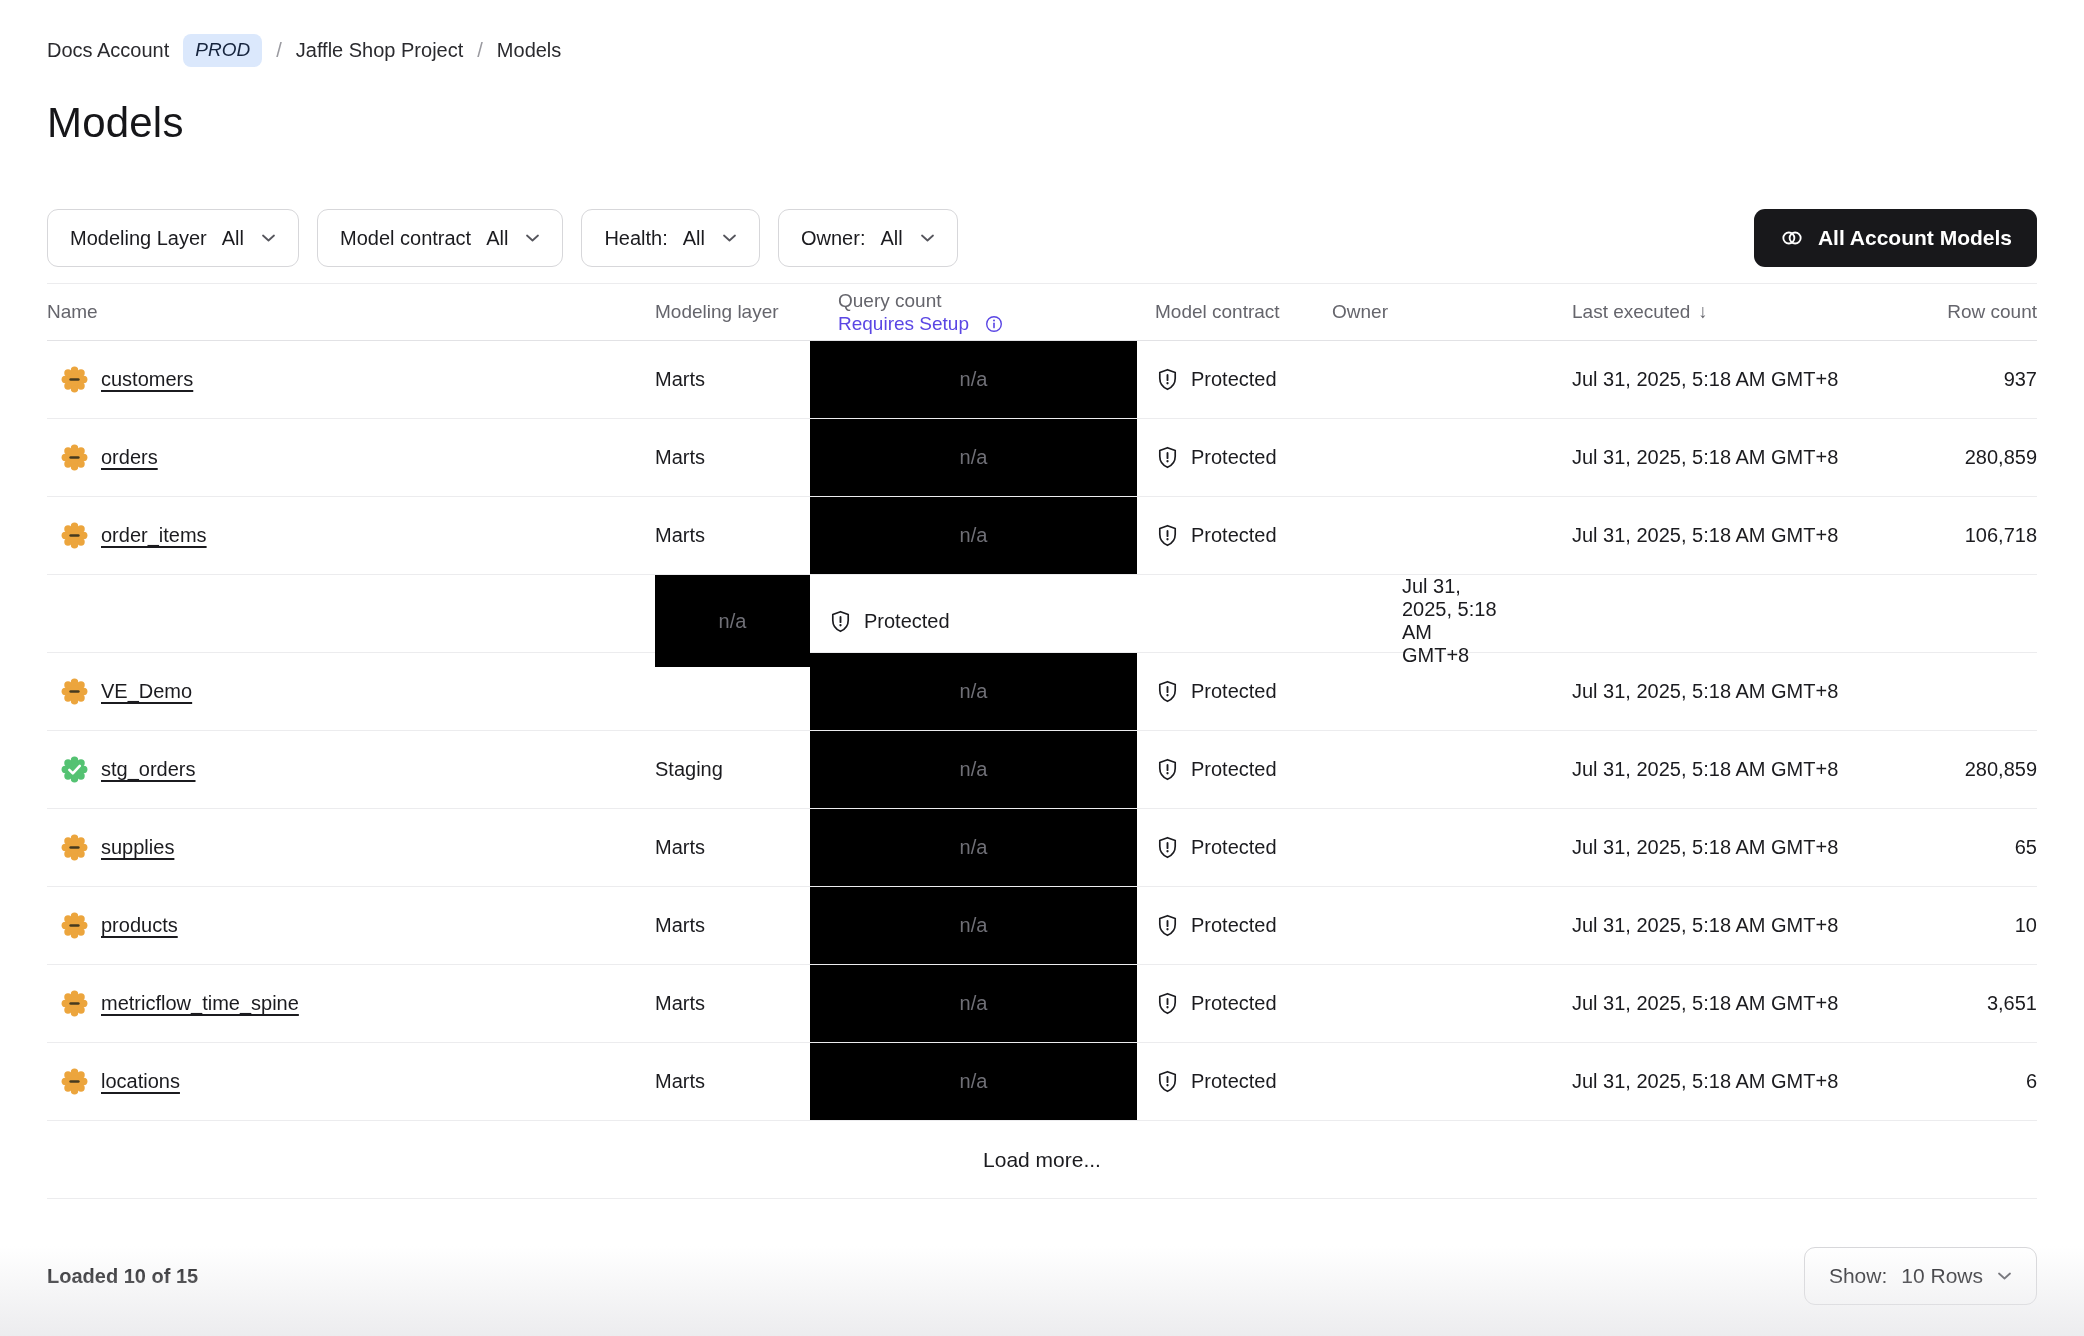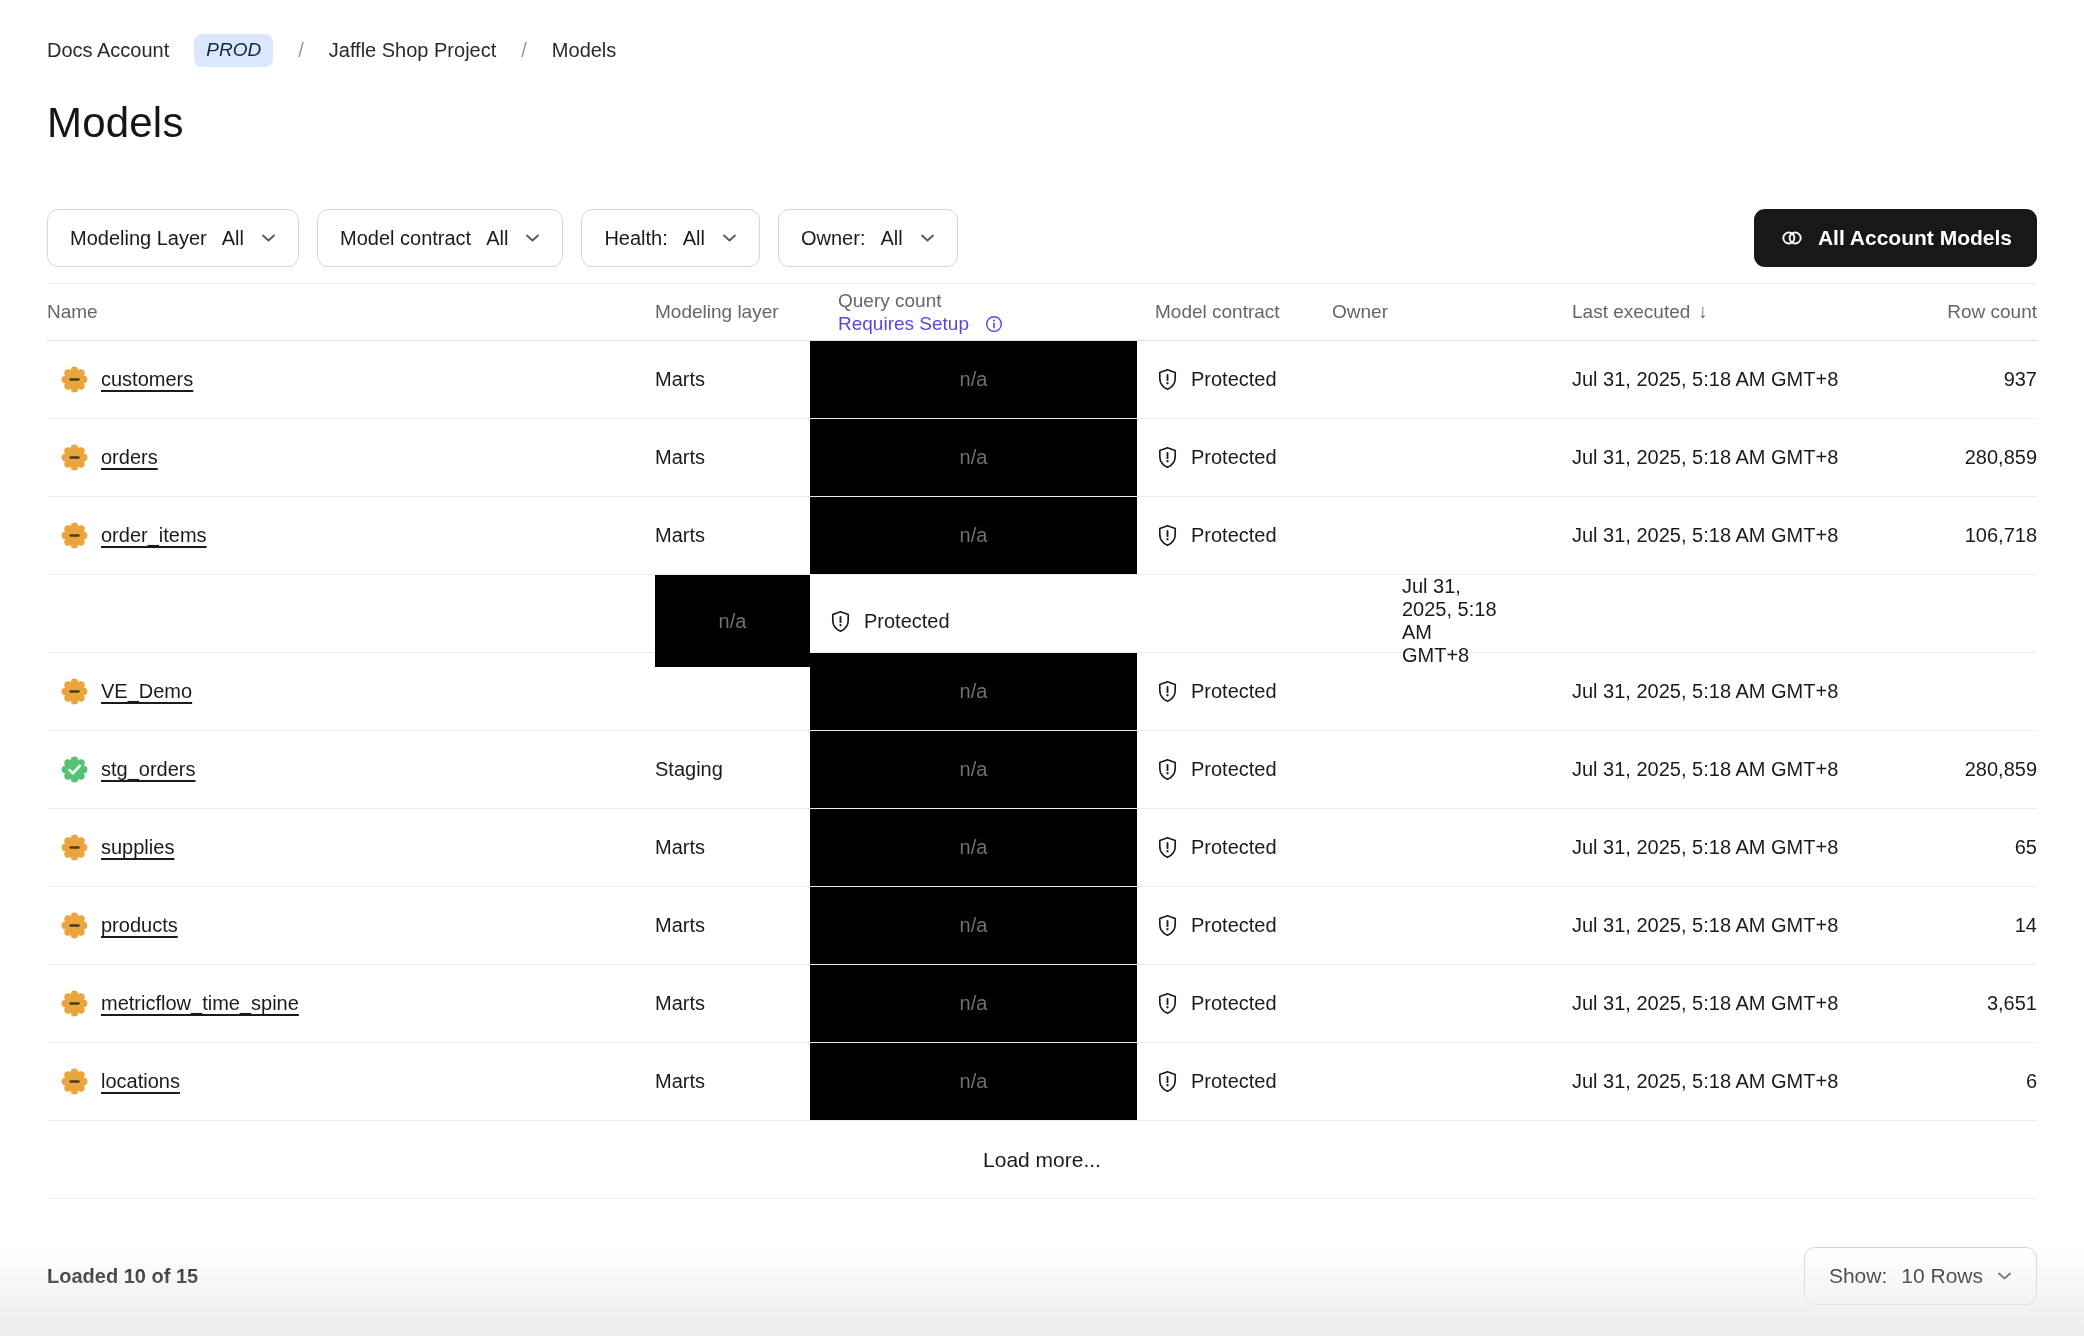--- a/index.html
+++ b/index.html
@@ -6,21 +6,21 @@
   html, body {
     width: 2084px; height: 1336px;
     background: #ffffff;
     font-family: "Liberation Sans", "DejaVu Sans", sans-serif;
     color: #1b1b1f;
     overflow: hidden;
   }
   .page { position: relative; width: 2084px; height: 1336px; padding: 34px 47px 0 47px; }
 
   
-  .breadcrumb { display: flex; align-items: center; gap: 25px; font-size: 20px; font-weight: 500; color: #2a2a2e; }
+  .breadcrumb { display: flex; align-items: center; gap: 14px; font-size: 20px; font-weight: 500; color: #2a2a2e; }
   .crumb-link { cursor: pointer; }
   .env-pill { background: #dbe8fc; color: #16243d; border-radius: 8px; padding: 5px 12px 6px; font-size: 19px; font-weight: 500; font-style: italic; }
   .crumb-sep { color: #9a9aa0; font-weight: 400; }
 
   
   h1.page-title { margin-top: 32px; font-size: 42px; font-weight: 500; letter-spacing: 0.2px; color: #161619; }
 
   
   .filter-bar { margin-top: 62px; display: flex; align-items: center; }
   .filters { display: flex; gap: 18px; }
@@ -458,21 +458,21 @@
         <svg width="25" height="25" viewBox="0 0 24 24">
           <path d="M12 2.6 L19.4 5.3 V10.8 C19.4 15.9 16.3 19.6 12 21.4 C7.7 19.6 4.6 15.9 4.6 10.8 V5.3 Z" fill="none" stroke="#1b1b1f" stroke-width="1.6" stroke-linejoin="round"></path>
           <line x1="12" y1="7.6" x2="12" y2="12.6" stroke="#1b1b1f" stroke-width="1.8" stroke-linecap="round"></line>
           <circle cx="12" cy="15.6" r="1.1" fill="#1b1b1f"></circle>
         </svg>
       </span>
       <span>Protected</span>
     </div>
     <div></div>
     <div class="cell-last">Jul 31, 2025, 5:18 AM GMT+8</div>
-    <div class="cell-count">14</div>
+    <div class="cell-count">10</div>
   </div>
 
   <div class="tgrid trow">
     <div class="cell-name">
       <span class="badge warning">
         <svg width="27" height="27" viewBox="0 0 24 24">
           <g fill="currentColor">
             <circle cx="12" cy="12" r="8.6"></circle>
             <circle cx="20.2" cy="12" r="3.3"></circle>
                   <circle cx="17.8" cy="17.8" r="3.3"></circle>

